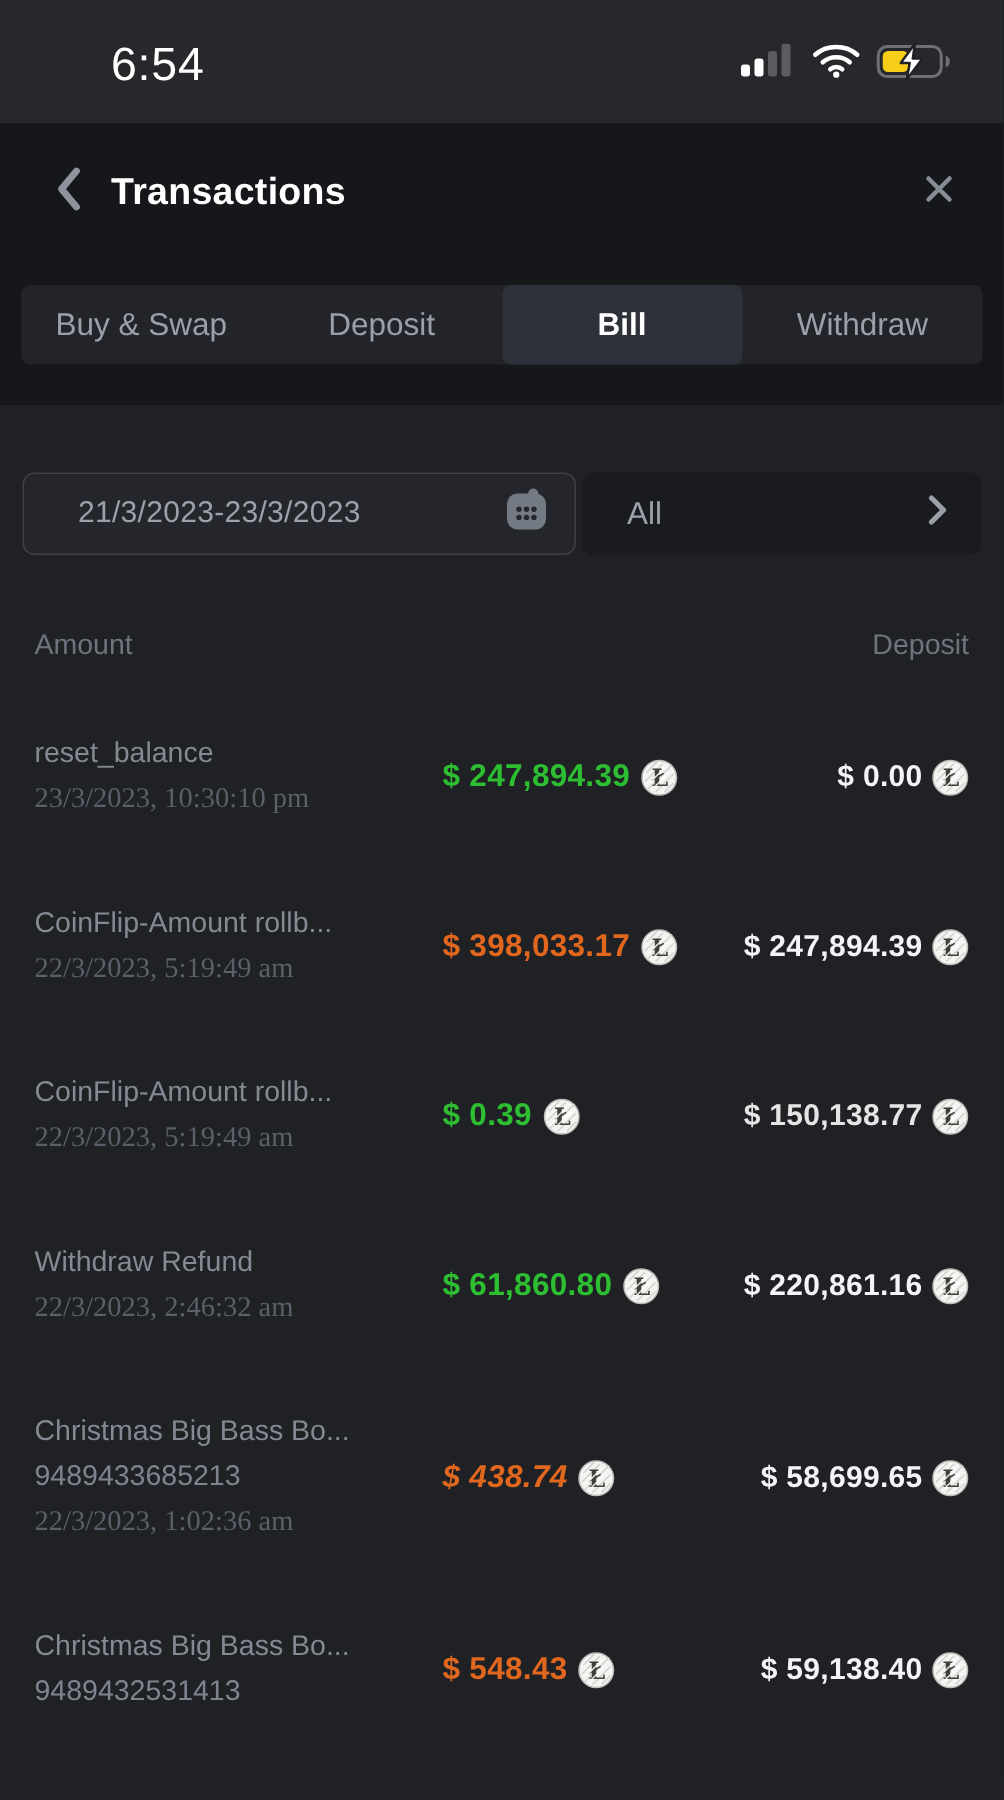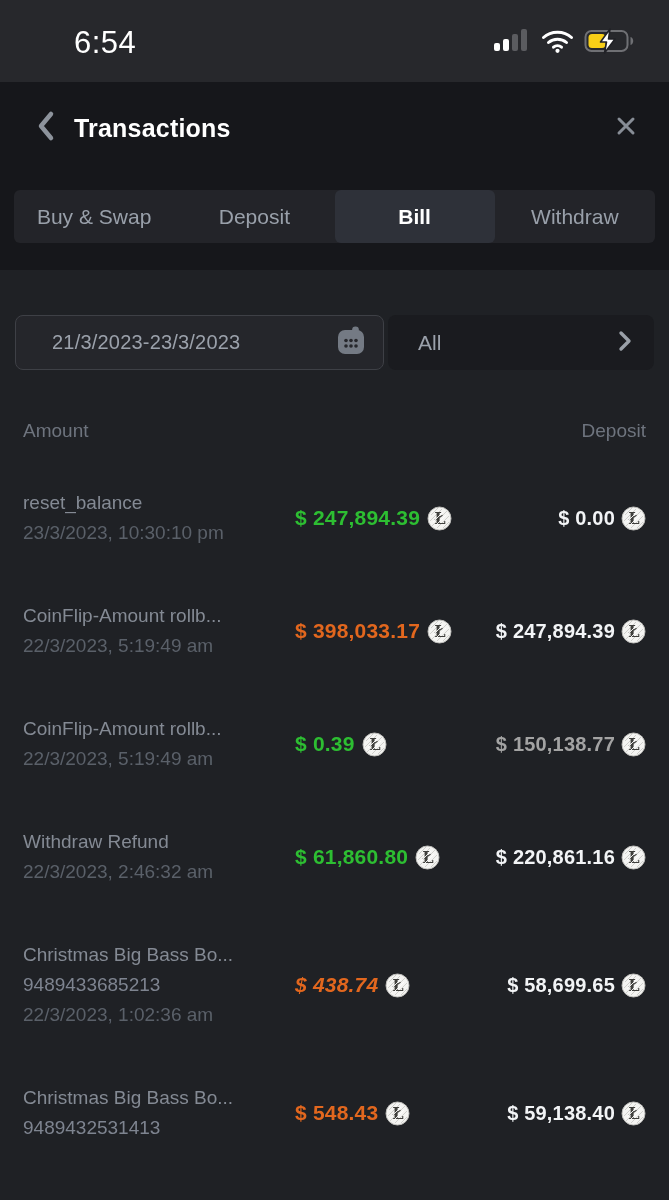--- a/index.html
+++ b/index.html
@@ -39,21 +39,21 @@
   .table { padding:50px 23px 0 23px; }
   .thead { display:flex; align-items:center; color:#6e747e; font-size:19px; margin-bottom:46px; }
   .th-type { width:248px; }
   .th-amount { flex:1; }
   .th-balance { text-align:right; }
 
   .row { display:flex; align-items:center; margin-bottom:53px;gap:24px; }
   .col-type { width:248px; }
   .t-type { font-size:19px; color:#848a94; line-height:30px; }
   .t-id   { font-size:19px; color:#7e8490; line-height:30px; }
-  .t-time { font-size:19px; color:#5a6069; line-height:30px; }
+  .t-time { font-size:19px; color:#5a6069; line-height:30px;font-family:Liberation Serif, serif; }
   .col-amount { flex:1; display:flex; align-items:center; gap:7px;
     font-weight:700; font-size:21px; letter-spacing:0.2px; }
   .col-balance { display:flex; align-items:center; gap:6px; justify-content:flex-end;
     font-weight:700; font-size:20px; color:#f2f4f6; letter-spacing:0.2px; }
   .coin { display:inline-flex; width:25px; height:25px; }
 </style>
 </head>
 <body>
 
 <div class="status-bar">
@@ -259,21 +259,21 @@
                 </g>
                 <text x="13" y="18" text-anchor="middle" font-family="DejaVu Serif, serif" font-size="16" font-weight="bold" fill="#3f3f3c">Ł</text>
                 <g stroke="#ffffff" stroke-width="1" opacity="0.9">
                   <line x1="6" y1="16" x2="16" y2="6"></line>
                   <line x1="9" y1="19" x2="19" y2="9"></line>
                 </g>
               </svg>
             </span>
           </div>
           <div class="col-balance">
-            <span style="color: #a3a3a3;">$ 150,138.77</span>
+            <span style="color: #e5e5e5;">$ 150,138.77</span>
             <span class="coin">
               <svg width="25" height="25" viewBox="0 0 25 25">
                 <circle cx="12.5" cy="12.5" r="11.5" fill="#f4f4f2" stroke="#bcbcb9" stroke-width="1"></circle>
                 <g stroke="#cfcfcc" stroke-width="1">
                   <line x1="4" y1="9" x2="11" y2="2"></line>
                   <line x1="3" y1="15" x2="15" y2="3"></line>
                   <line x1="5" y1="20" x2="21" y2="4"></line>
                   <line x1="10" y1="22" x2="22" y2="10"></line>
                   <line x1="16" y1="22" x2="22" y2="16"></line>
                 </g>

